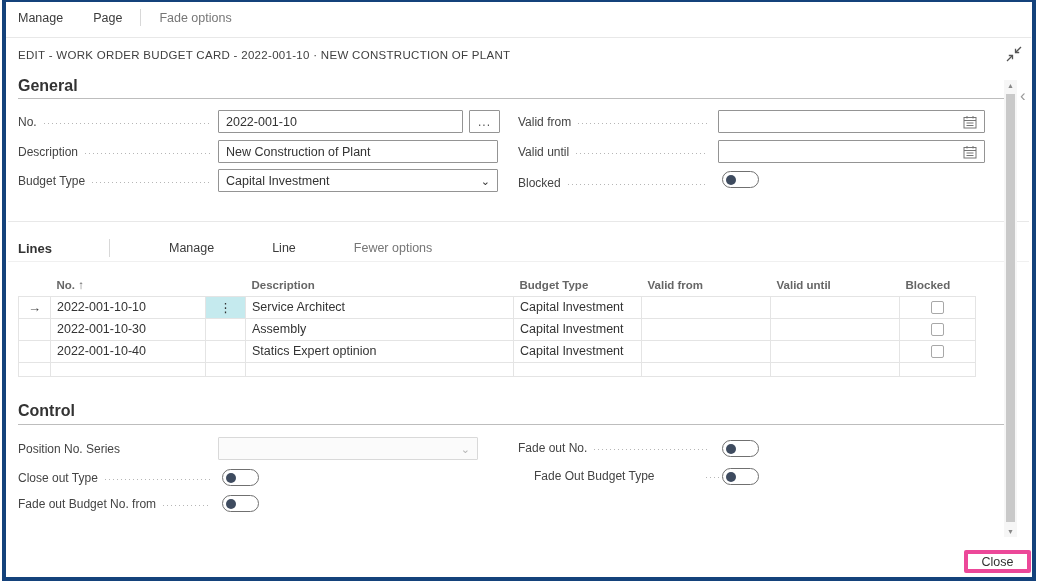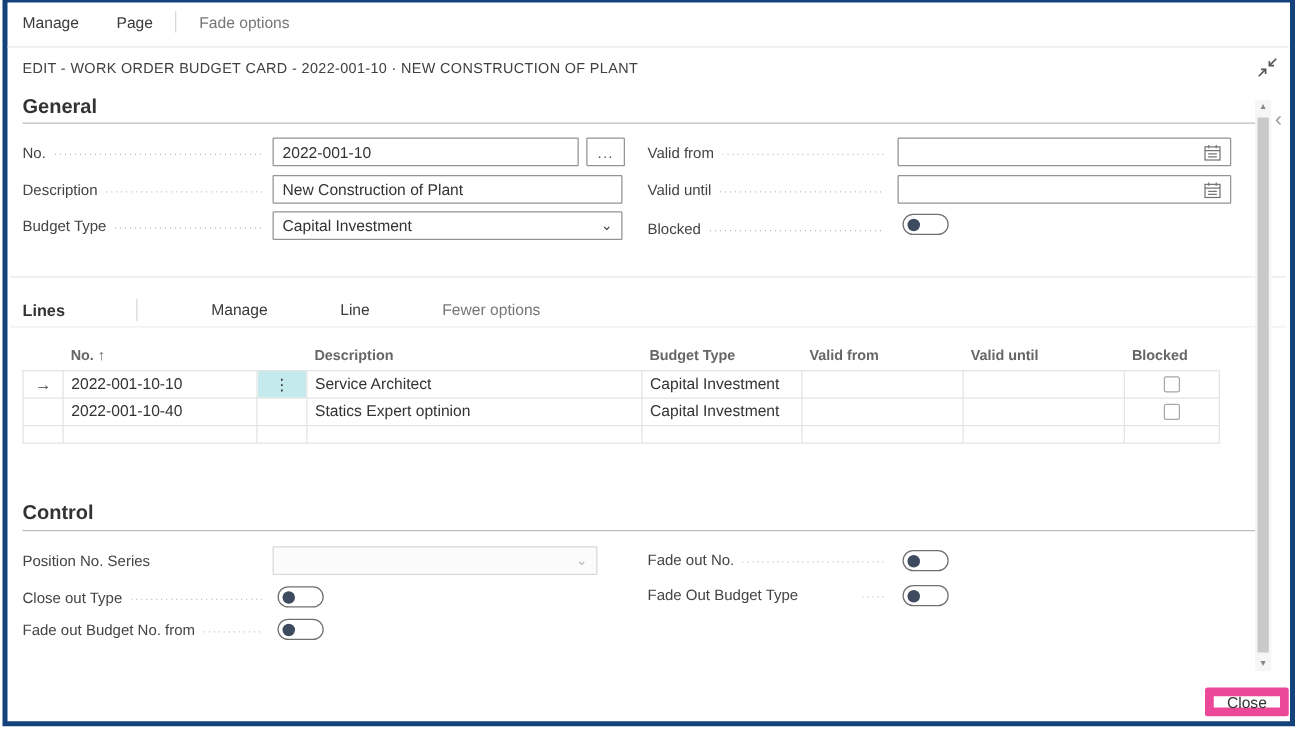--- a/index.html
+++ b/index.html
@@ -58,21 +58,21 @@
   .grid tr.empty-row td { height:14px; }
   .sel-cell { background:#c5eaee; color:#33404e; font-size:12px; }
   .row-arrow { color:#444; font-size:13px; }
   .checkbox { display:inline-block; width:13px; height:13px; border:1px solid #a8a8a8; border-radius:2px; background:#fff; vertical-align:middle; cursor:pointer; }
   
   .scrollbar { left:1004px; top:80px; width:13px; height:457px; background:#f6f6f6; }
   .sb-arrow { position:absolute; left:0; width:13px; text-align:center; font-size:7px; color:#888; cursor:pointer; }
   .sb-thumb { position:absolute; left:2px; top:14px; width:9px; height:428px; background:#c9c9c9; cursor:grab; }
   .factbox-chev { left:1020px; top:86px; font-size:17px; color:#9b9b9b; cursor:pointer; }
   
-  .close-btn { left:964px; top:550px; width:67px; height:23px; border:7px solid #ec4899; border-radius:2px;
+  .close-btn { left:964px; top:550px; width:67px; height:23px; border:4px solid #ec4899; border-radius:2px;
     background:#fff; display:flex; align-items:center; justify-content:center; font-size:12.5px; color:#333; cursor:pointer; }
 </style>
 </head>
 <body>
 
 <div class="dialog-border"></div>
 
 <div class="abs menubar">
   <span class="mitem">Manage</span>
   <span class="mitem">Page</span>
@@ -211,20 +211,30 @@
       <td>2022-001-10-10</td>
       <td class="center sel-cell"><span>⋮</span></td>
       <td>Service Architect</td>
       <td>Capital Investment</td>
       <td></td>
       <td></td>
       <td class="center"><span class="checkbox"></span></td>
     </tr>
     <tr>
       <td class="center"></td>
+      <td>2022-001-10-30</td>
+      <td class="center"></td>
+      <td>Assembly</td>
+      <td>Capital Investment</td>
+      <td></td>
+      <td></td>
+      <td class="center"><span class="checkbox"></span></td>
+    </tr>
+    <tr>
+      <td class="center"></td>
       <td>2022-001-10-40</td>
       <td class="center"></td>
       <td>Statics Expert optinion</td>
       <td>Capital Investment</td>
       <td></td>
       <td></td>
       <td class="center"><span class="checkbox"></span></td>
     </tr>
     <tr class="empty-row">
       <td></td>
@@ -268,21 +278,21 @@
 </div>
 
 <div class="flabel" style="left:518px; top:441px; width:198px;">
   <span class="ltext">Fade out No.</span>
   <span class="leader"></span>
 </div>
 <div class="toggle" style="left:722px; top:440px;">
   <span class="knob"></span>
 </div>
 
-<div class="flabel" style="left:518px; top:469px; width:198px;gap:44px;">
+<div class="flabel" style="left:534px; top:469px; width:198px;gap:44px;">
   <span class="ltext">Fade Out Budget Type</span>
   <span class="leader"></span>
 </div>
 <div class="toggle" style="left:722px; top:468px;">
   <span class="knob"></span>
 </div>
 
 <div class="abs scrollbar">
   <span class="sb-arrow" style="top:2px;">▲</span>
   <span class="sb-thumb"></span>

